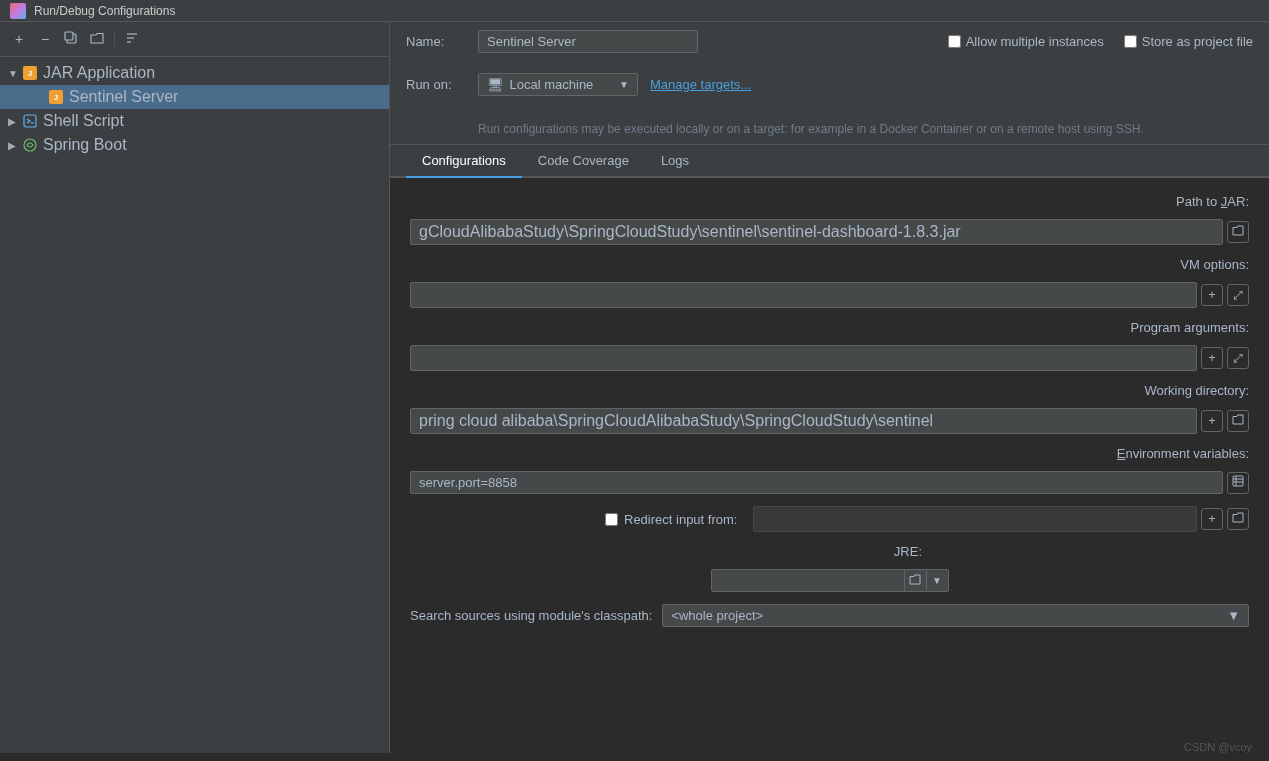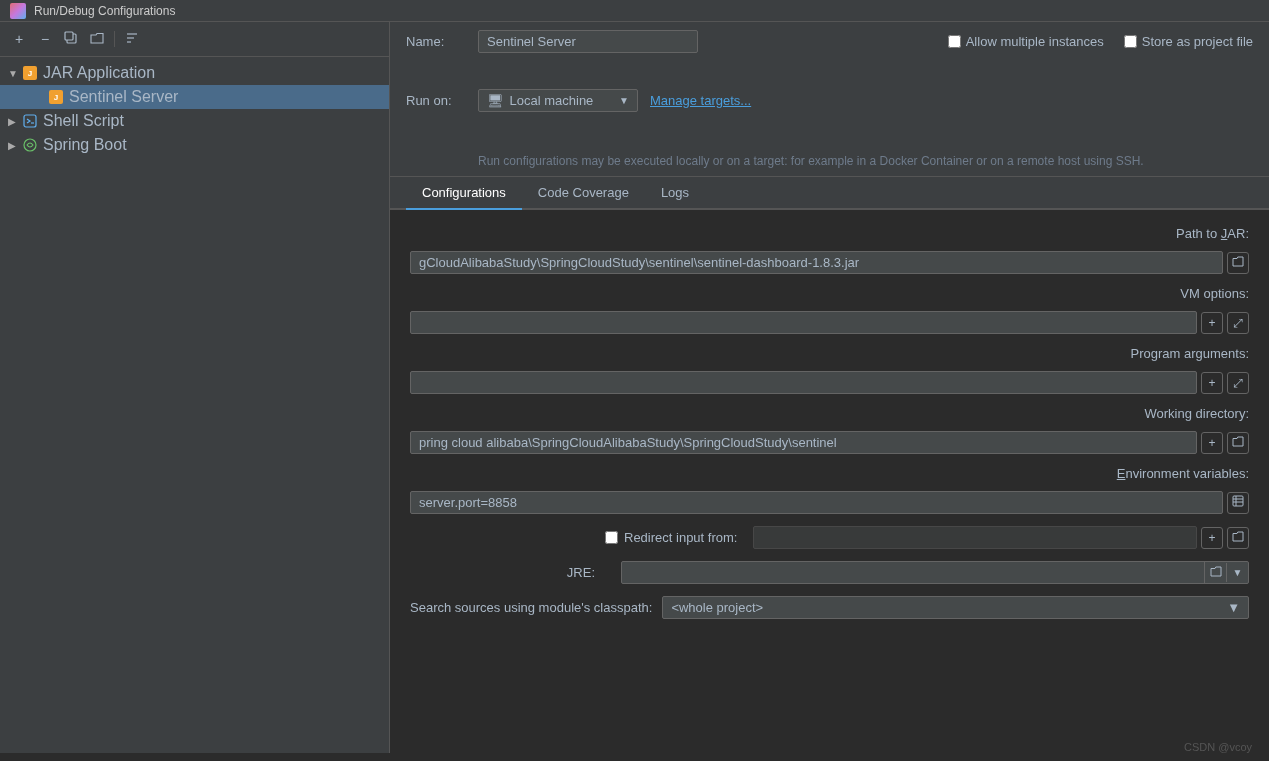--- a/index.html
+++ b/index.html
@@ -148,21 +148,21 @@
       overflow: hidden;
     }
 
     
     .config-header {
       background: #3c3f41;
       border-bottom: 1px solid #555;
       padding: 8px 16px;
       display: flex;
       align-items: center;
-      gap: 32px;
+      gap: 16px;
       flex-wrap: wrap;
       justify-content: space-between;
     }
 
     .name-row {
       display: flex;
       align-items: center;
       gap: 12px;
       width: 100%;
     }
@@ -293,21 +293,21 @@
       display: flex;
       align-items: center;
       gap: 4px;
     }
     .form-input {
       flex: 1;
       background: #45494a;
       border: 1px solid #646464;
       color: #a9b7c6;
       padding: 3px 8px;
-      font-size: 13px;
+      font-size: 16px;
       border-radius: 2px;
       outline: none;
     }
 
     .form-btn-icon {
       width: 22px;
       height: 22px;
       background: transparent;
       border: 1px solid #646464;
       color: #a9b7c6;
@@ -352,21 +352,22 @@
     }
     .redirect-checkbox input[type="checkbox"] {
       width: 13px;
       height: 13px;
     }
 
     .jre-row {
       display: flex;
       align-items: center;
       margin-bottom: 12px;
-      gap: 26px;
+      gap: 10px;
+      flex-direction: column;
     }
     .jre-input-wrap {
       flex: 1;
       display: flex;
       align-items: center;
       border: 1px solid #646464;
       border-radius: 2px;
       background: #45494a;
       overflow: hidden;
     }

